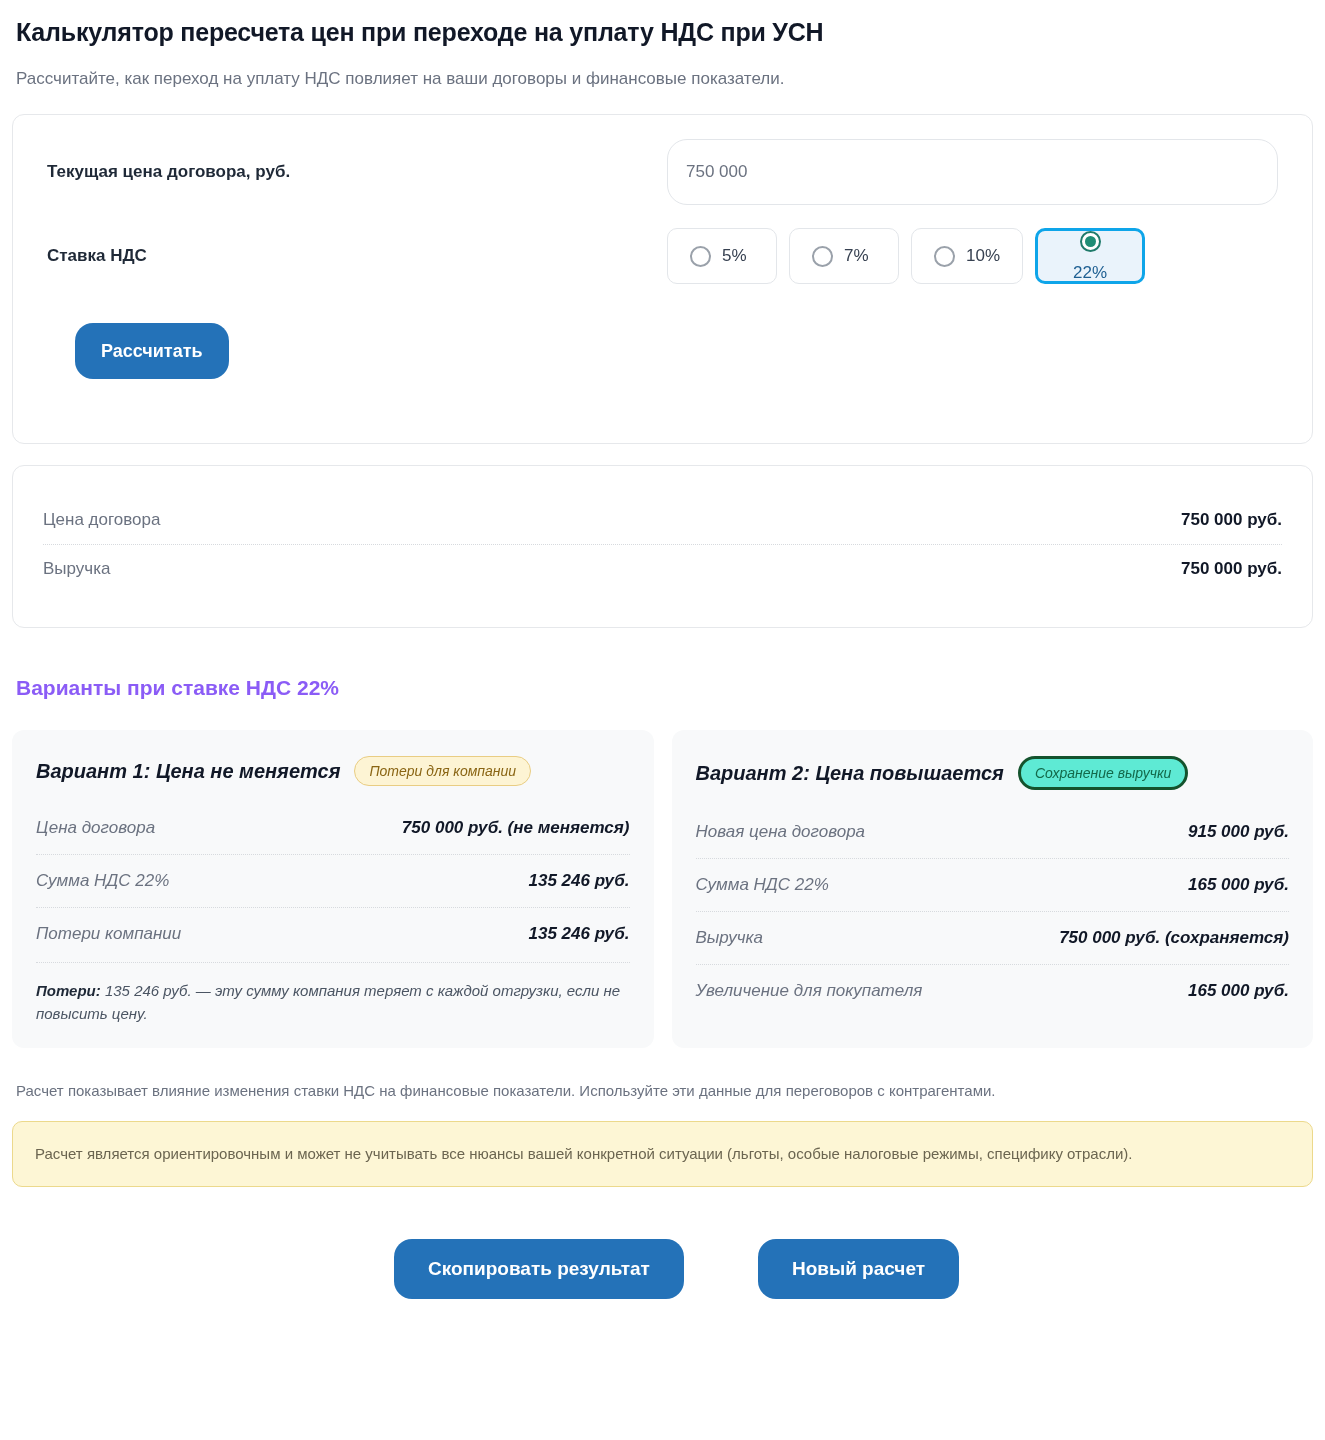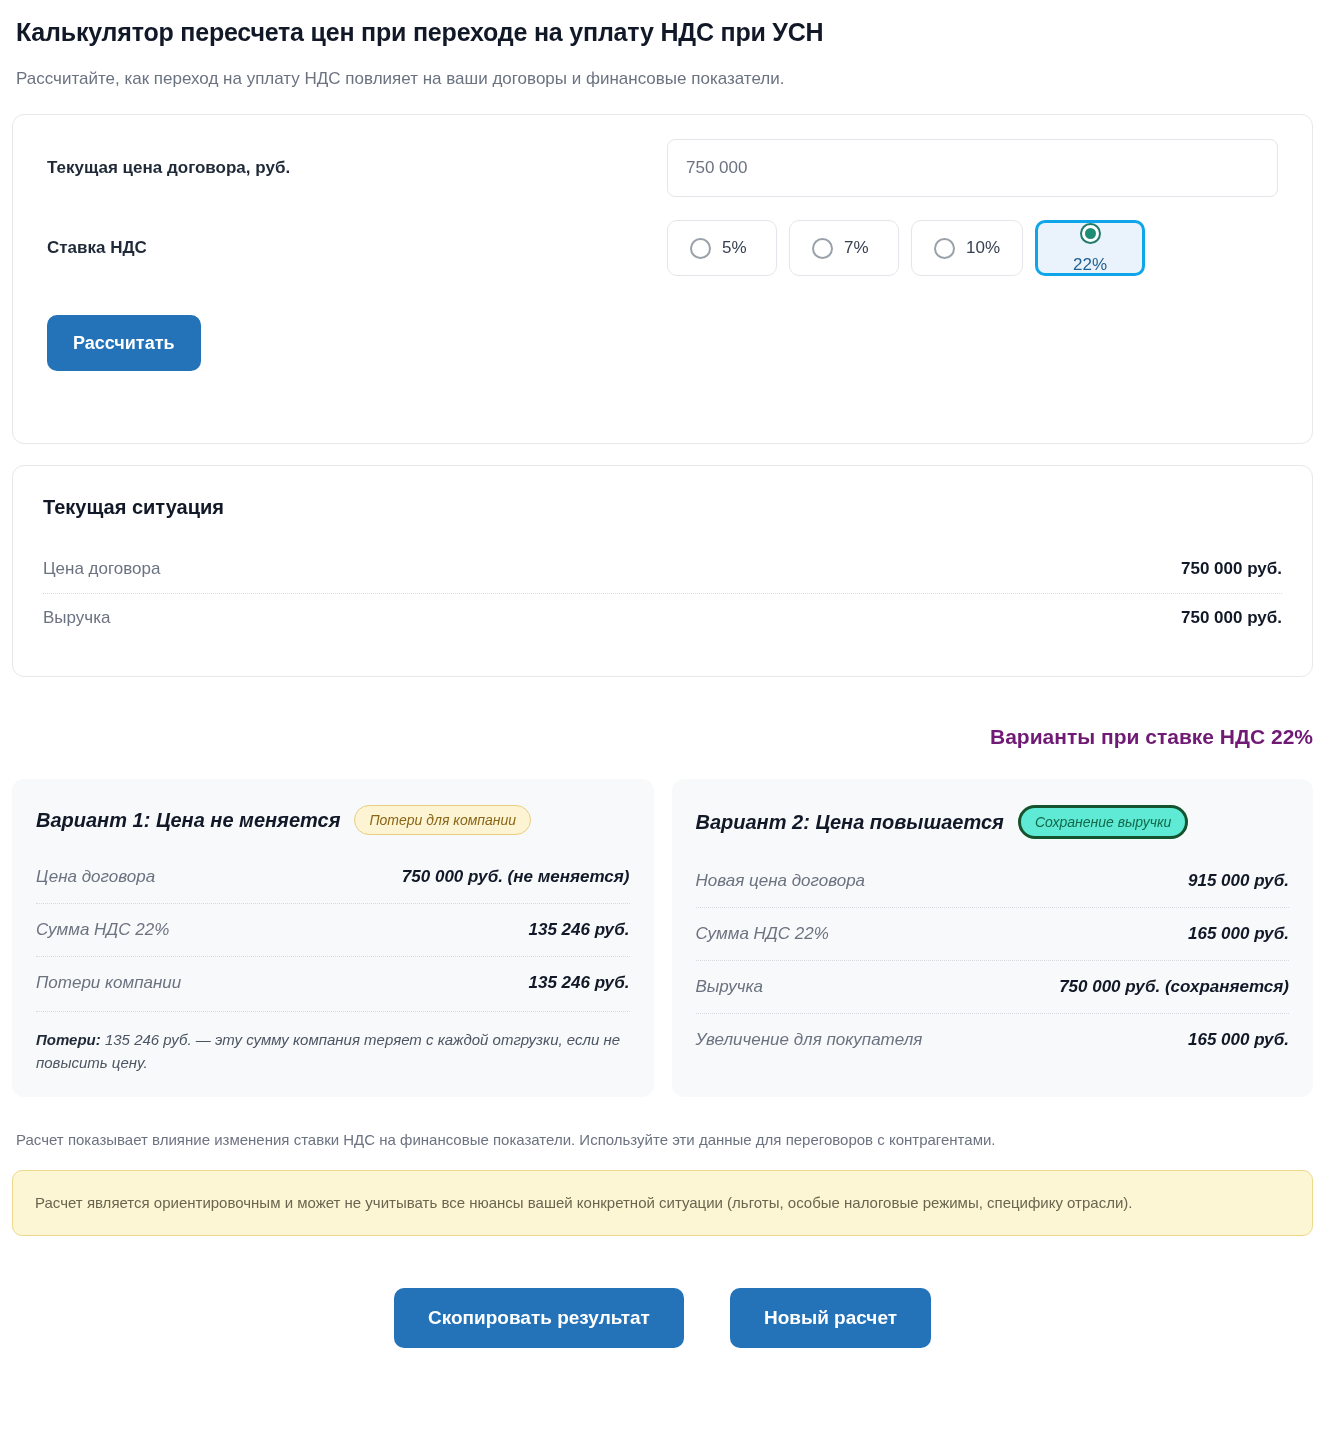--- a/index.html
+++ b/index.html
@@ -47,23 +47,23 @@
   .form-label {
     font-size: 17px;
     font-weight: bold;
     color: #1f2937;
     width: 620px;
     flex: 0 0 620px;
   }
 
   .text-input {
     flex: 1 1 auto;
-    height: 58px;
+    height: 66px;
     border: 1px solid #e3e6ea;
-    border-radius: 8px;
+    border-radius: 20px;
     background: #fff;
     padding: 0 18px;
     font-family: inherit;
     font-size: 17px;
     color: #4b5563;
     outline: none;
   }
   .text-input::placeholder { color: #6b7280; }
 
   .radio-group {
@@ -111,29 +111,30 @@
     position: absolute;
     left: 3px; top: 3px;
     width: 11px; height: 11px;
     border-radius: 50%;
     background: #1f8d75;
   }
   .radio-pill.selected .pill-label { color: #1e5f92; font-weight: normal; }
 
   .btn {
     border: none;
-    border-radius: 10px;
+    border-radius: 18px;
     background: #2472b8;
     color: #ffffff;
     font-family: inherit;
     font-size: 18px;
     font-weight: bold;
     cursor: pointer;
     padding: 0 26px;
     height: 56px;
+    margin-left: 28px;
   }
   .calc-btn { margin-top: 38px; display: block; }
 
   
   .situation-card {
     margin-top: 21px;
     padding: 30px 30px 34px 30px;
   }
   .situation-title {
     font-size: 20px;
@@ -148,23 +149,22 @@
     padding: 14px 0;
   }
   .kv-row + .kv-row { border-top: 1px dotted #d7dade; }
   .kv-key { font-size: 17px; color: #6b7280; }
   .kv-val { font-size: 17px; font-weight: bold; color: #111827; text-align: right; }
 
   
   .variants-heading {
     font-size: 21px;
     font-weight: bold;
-    color: #701a75;
+    color: #8b5cf6;
     margin: 48px 0 0 4px;
-    text-align: right;
   }
   .variants-grid {
     display: flex;
     gap: 18px;
     margin-top: 30px;
   }
   .variant-card {
     flex: 1 1 0;
     background: #f8f9fa;
     border-radius: 12px;
@@ -275,21 +275,20 @@
           <span class="pill-label">22%</span>
         </label>
 
       </div>
     </div>
 
     <button class="btn calc-btn">Рассчитать</button>
   </section>
 
   <section class="card situation-card">
-    <div class="situation-title">Текущая ситуация</div>
 
     <div class="kv-row">
       <span class="kv-key">Цена договора</span>
       <span class="kv-val">750 000 руб.</span>
     </div>
     <div class="kv-row">
       <span class="kv-key">Выручка</span>
       <span class="kv-val">750 000 руб.</span>
     </div>
   </section>

